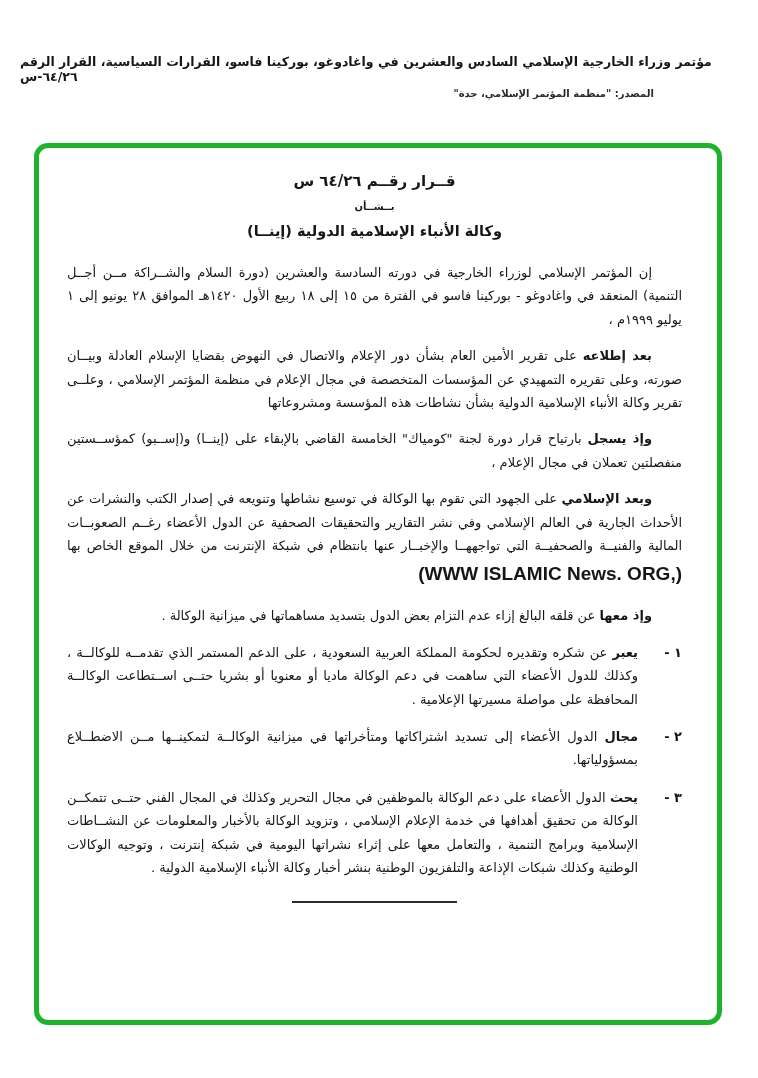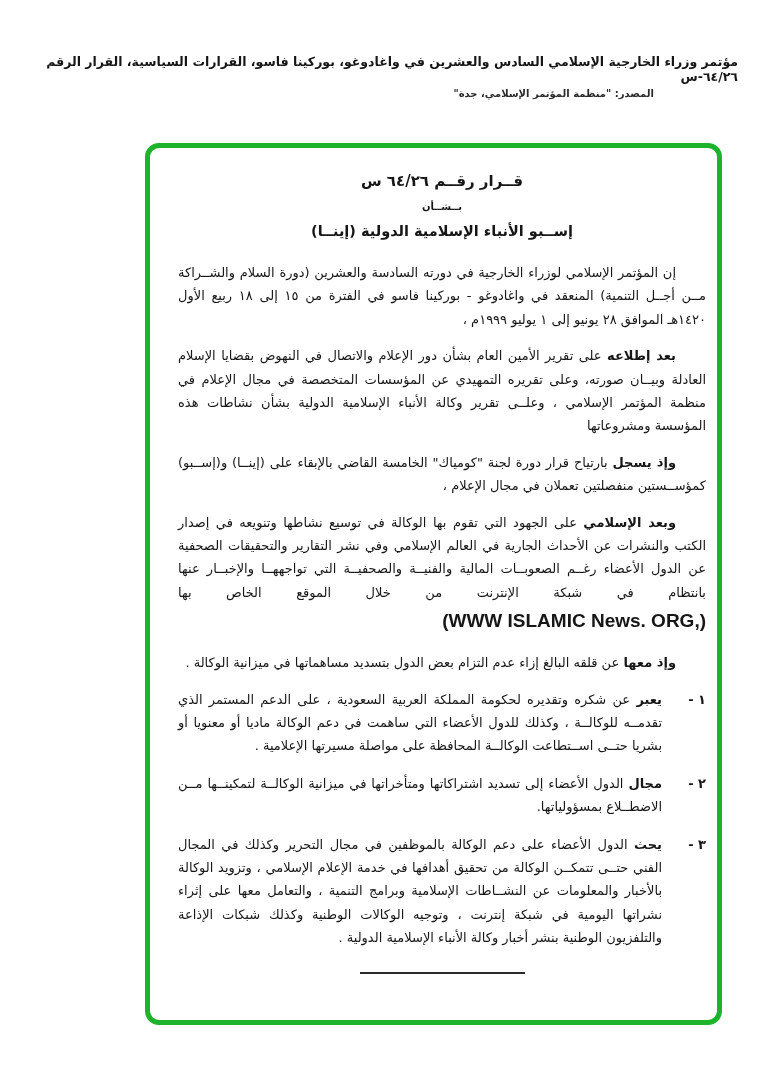--- a/index.html
+++ b/index.html
@@ -7,36 +7,36 @@
     position:relative;
     width:758px; height:1078px;
     background:#ffffff;
     font-family:"DejaVu Sans", sans-serif;
     color:#161616;
     direction:rtl;
     overflow:hidden;
   }
   .citation {
     position:absolute; top:54px; left:20px; right:20px;
-    text-align:right;
+    text-align:left;
     font-size:12.5px; font-weight:700;
     letter-spacing:0;
   }
   .source {
     position:absolute; top:88px; right:104px;
     font-size:10px; font-weight:700;
     color:#2a2a2a;
   }
   .doc-box {
     position:absolute; top:143px; right:36px;
-    width:577px; height:882px;
+    width:688px; height:882px;
     box-sizing:border-box;
     border:5px solid #1db32b;
     border-radius:14px;
-    padding:24px 11px 0 28px;
+    padding:24px 35px 0 28px;
     background:#ffffff;
   }
   .title-block { text-align:center; margin-bottom:22px; }
   .t1 { font-size:15px; font-weight:700; margin-bottom:11px; }
   .t2 { font-size:10px; font-weight:700; margin-bottom:11px; }
   .t3 { font-size:14.5px; font-weight:700; }
   .para {
     margin:0 0 13px 0;
     font-size:13px; line-height:1.8;
     text-align:justify;
@@ -69,21 +69,21 @@
 <div class="page">
 
   <div class="citation">مؤتمر وزراء الخارجية الإسلامي السادس والعشرين في واغادوغو، بوركينا فاسو، القرارات السياسية، القرار الرقم ٦٤/٢٦-س</div>
   <div class="source">المصدر:  "منظمة المؤتمر الإسلامي، جدة"</div>
 
   <div class="doc-box">
 
     <div class="title-block">
       <div class="t1">قــرار رقــم ٦٤/٢٦ س</div>
       <div class="t2">بــشــأن</div>
-      <div class="t3">إســبو الأنباء الإسلامية الدولية (إينــا)</div>
+      <div class="t3">وكالة الأنباء الإسلامية الدولية (إينــا)</div>
     </div>
 
     <p class="para">
       <span class="lead"></span>
       <span>إن المؤتمر الإسلامي لوزراء الخارجية في دورته السادسة والعشرين (دورة السلام والشــراكة مــن أجــل التنمية) المنعقد في واغادوغو - بوركينا فاسو في الفترة من ١٥ إلى ١٨ ربيع الأول ١٤٢٠هـ الموافق ٢٨ يونيو إلى ١ يوليو ١٩٩٩م ،</span>
     </p>
 
     <p class="para">
       <span class="lead">بعد إطلاعه</span>
       <span>على تقرير الأمين العام بشأن دور الإعلام والاتصال في النهوض بقضايا الإسلام العادلة وبيــان صورته، وعلى تقريره التمهيدي عن المؤسسات المتخصصة في مجال الإعلام في منظمة المؤتمر الإسلامي ، وعلــى تقرير وكالة الأنباء الإسلامية الدولية بشأن نشاطات هذه المؤسسة ومشروعاتها</span>

